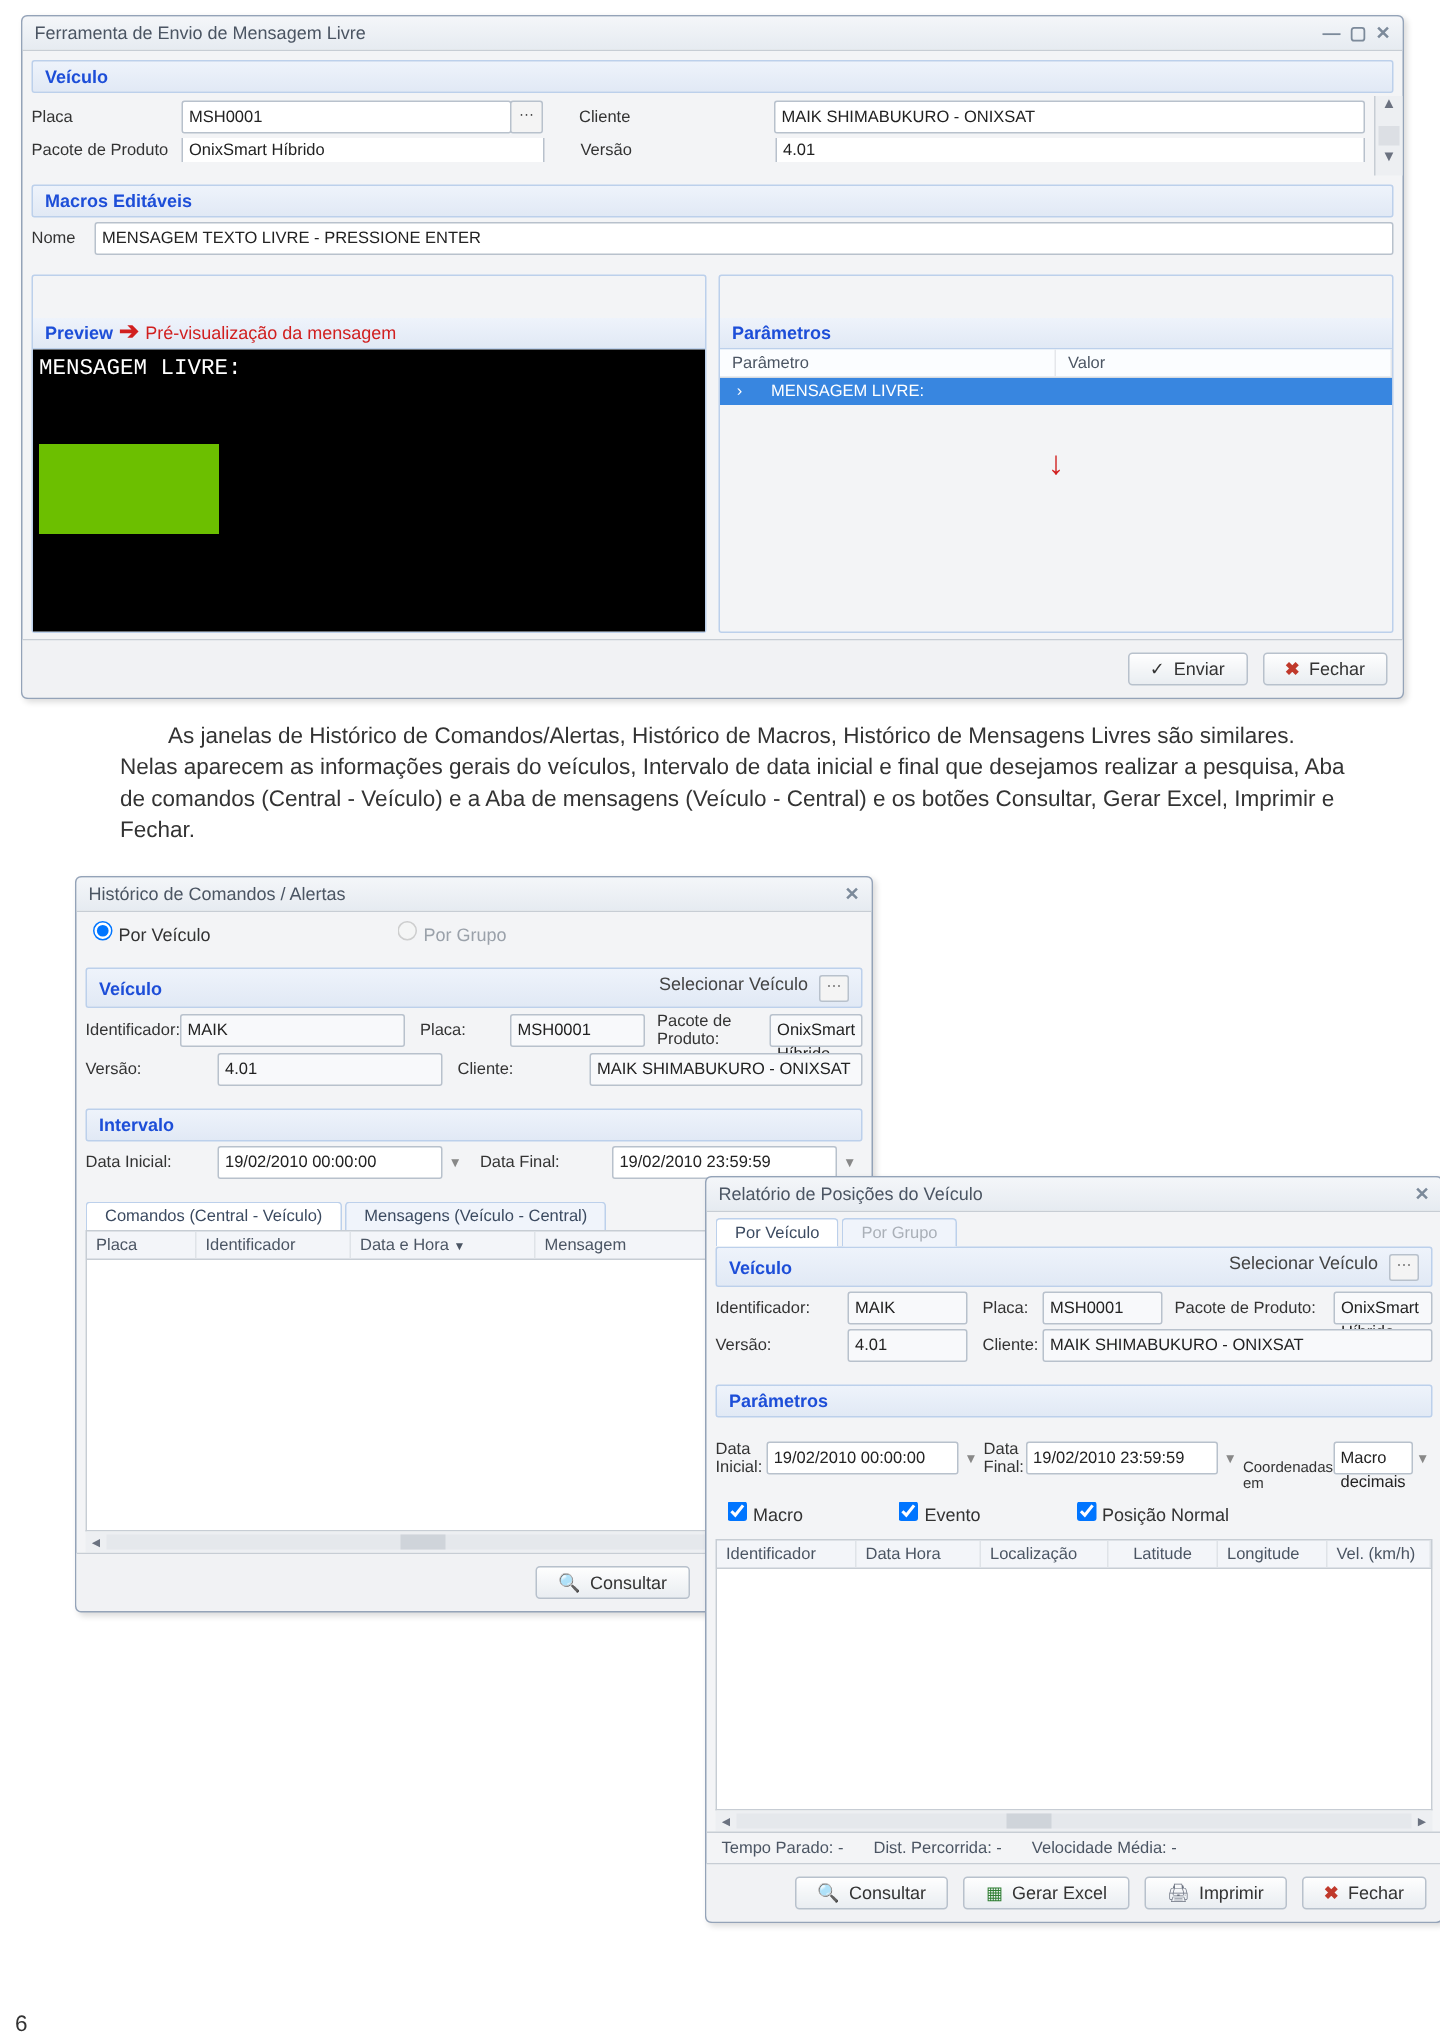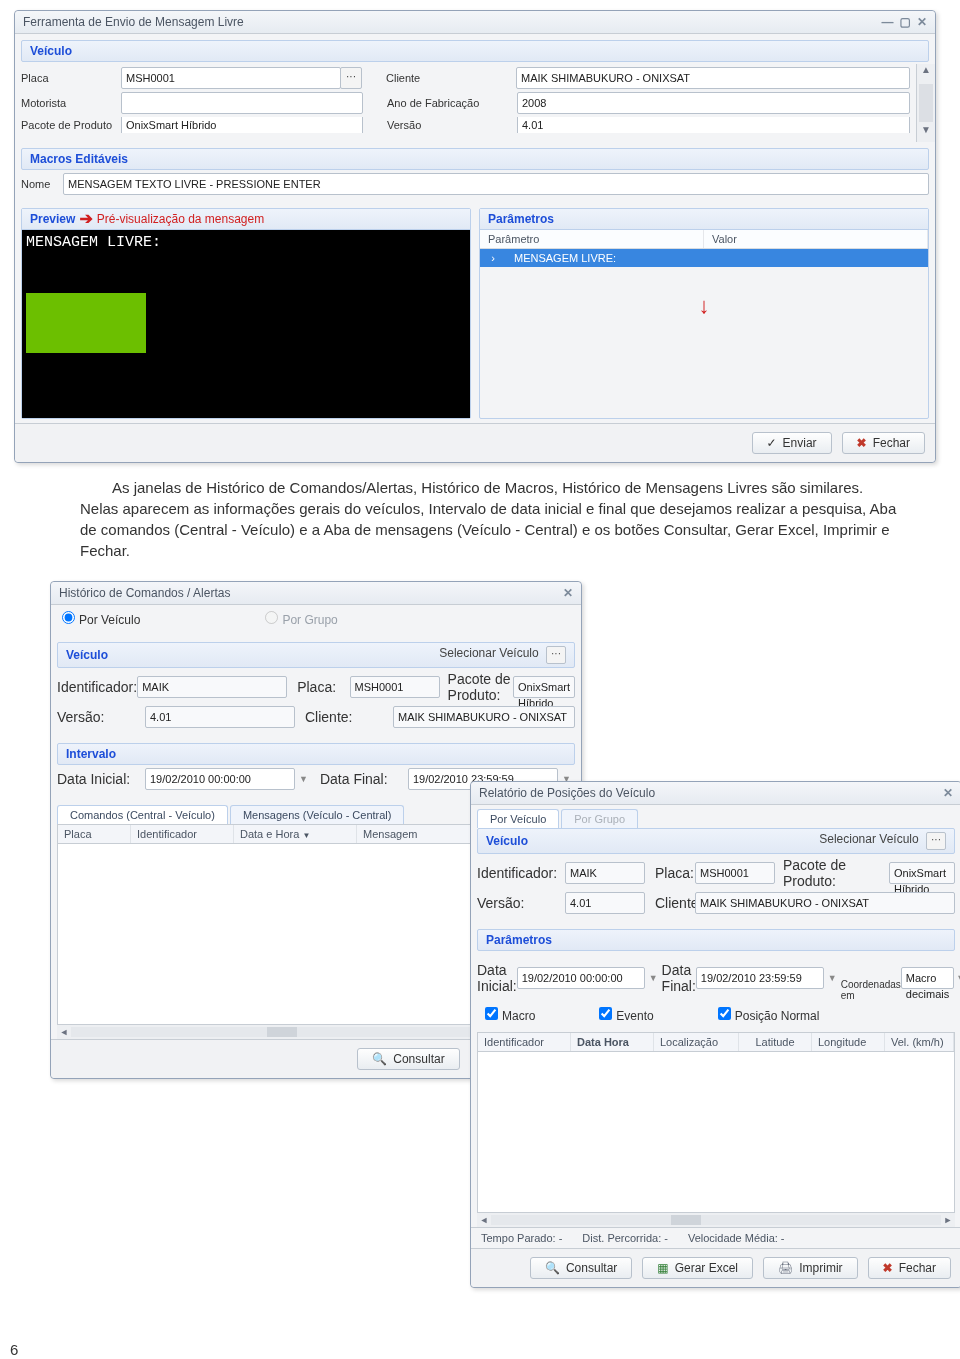--- a/index.html
+++ b/index.html
@@ -67,21 +67,21 @@
     border-left:1px solid #c7cdd4;background:#edeff2;
   }
   .scroll-col .arr{height:18px;text-align:center;font-size:10px;color:#6b7280;cursor:pointer;}
   .scroll-col .thumb{flex:1;background:#dcdfe4;margin:2px;}
   
   .two-pane{display:flex;gap:8px;margin:4px 6px;}
   .pane{flex:1;border:1px solid #bcd0eb;border-radius:2px;}
   .pane-hdr{
     background:linear-gradient(#eef3fb,#e1e9f5);
     color:#1d4ed8;font-weight:bold;font-size:12px;
-    padding:3px 8px;border-bottom:1px solid #bcd0eb;
+    padding:3px 8px;border-bottom:1px solid #bcd0eb;margin-top:28px;
   }
   .preview-hdr-row{display:flex;align-items:center;gap:4px;}
   .red-arrow{color:#d11f1f;font-size:16px;line-height:12px;}
   .red-ann{color:#d11f1f;font-weight:normal;}
   .preview-box{
     background:#000;height:180px;color:#fff;font-family:"Courier New",monospace;
     font-size:15px;padding:4px;position:relative;
   }
   .preview-box .lime{width:120px;height:60px;background:#6cbf00;margin-top:42px;}
   .param-grid .cols{display:flex;border-bottom:1px solid #d6dbe1;background:#fbfdff;}
@@ -103,21 +103,21 @@
   }
   .btn .ic{font-size:12px;}
   .x-red{color:#c0392b;font-weight:bold;}
   
   .para{margin:14px 40px 0 70px;font-size:15px;line-height:1.4;color:#333;font-family:Verdana,Arial,sans-serif;}
   .para.indent{text-indent:32px;}
   
   .canvas2{position:relative;height:600px;margin:20px 0 0 40px;}
   .win-hist{position:absolute;top:0;left:0;width:530px;}
   .win-rel{position:absolute;top:200px;left:420px;width:490px;}
-  .mini .lbl{width:88px;font-size:14px;}
+  .mini .lbl{width:88px;font-size:11px;}
   .mini .inp{font-size:11px;}
   .tabs{display:flex;margin:6px 6px 0 6px;align-items:flex-end;}
   .tab{
     border:1px solid #bcd0eb;border-bottom:none;background:#f0f4fb;
     padding:3px 12px;font-size:11px;color:#3b4a60;margin-right:2px;
     border-radius:3px 3px 0 0;cursor:pointer;
   }
   .tab.active{background:#fff;}
   .grid-head{
     display:flex;background:#f3f5f9;border:1px solid #c7cdd4;margin:0 6px;
@@ -157,27 +157,20 @@
     <div style="flex:1;">
       <div class="body">
         <div class="row">
           <div class="lbl">Placa</div>
           <div class="inp" style="flex:0 0 210px;">MSH0001</div>
           <div class="dots">···</div>
           <div style="width:24px;"></div>
           <div class="lbl" style="width:130px;">Cliente</div>
           <div class="inp">MAIK SHIMABUKURO - ONIXSAT</div>
         </div>
-        <div class="row">
-          <div class="lbl">Motorista</div>
-          <div class="inp" style="flex:0 0 232px;"></div>
-          <div style="width:24px;"></div>
-          <div class="lbl" style="width:130px;">Ano de Fabricação</div>
-          <div class="inp">2008</div>
-        </div>
         <div class="row" style="overflow:hidden;height:16px;">
           <div class="lbl">Pacote de Produto</div>
           <div class="inp" style="flex:0 0 232px;">OnixSmart Híbrido</div>
           <div style="width:24px;"></div>
           <div class="lbl" style="width:130px;">Versão</div>
           <div class="inp">4.01</div>
         </div>
       </div>
     </div>
     <div class="scroll-col">
@@ -370,21 +363,21 @@
         <span style="margin:0 2px;color:#888;font-size:9px;">▼</span>
       </div>
       <div class="row" style="gap:60px;padding-left:4px;">
         <label><input type="checkbox" class="chk" checked="" style=""><span>Macro</span></label>
         <label><input type="checkbox" class="chk" checked="" style=""><span>Evento</span></label>
         <label><input type="checkbox" class="chk" checked="" style=""><span>Posição Normal</span></label>
       </div>
     </div>
     <div class="grid-head">
       <div style="flex:0 0 80px;">Identificador</div>
-      <div style="flex:0 0 70px;font-weight:bold;">Data Hora</div>
+      <div style="flex:0 0 70px;">Data Hora</div>
       <div style="flex:1;">Localização</div>
       <div style="flex:0 0 60px;text-align:center;">Latitude</div>
       <div style="flex:0 0 60px;">Longitude</div>
       <div style="flex:0 0 56px;">Vel. (km/h)</div>
     </div>
     <div class="grid-body" style="height:160px;"></div>
     <div class="hscroll">
       <div class="a">◄</div>
           <div class="track">
             <div class="th"></div>

